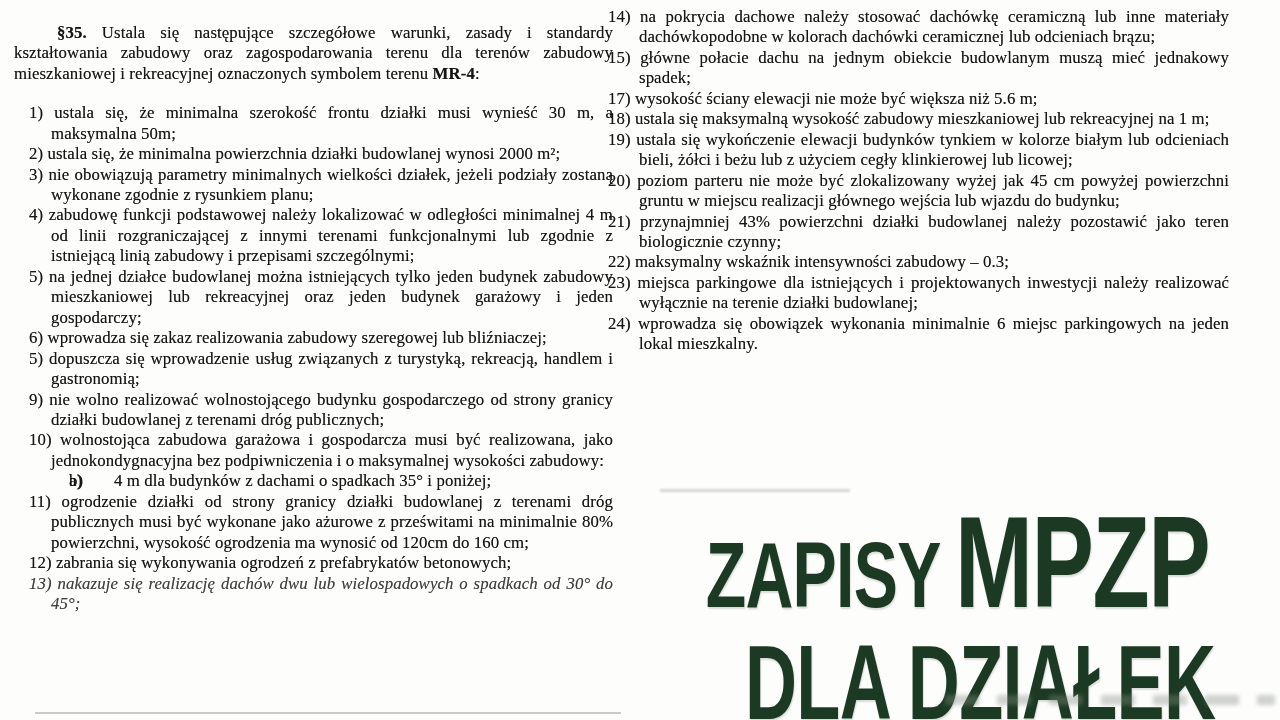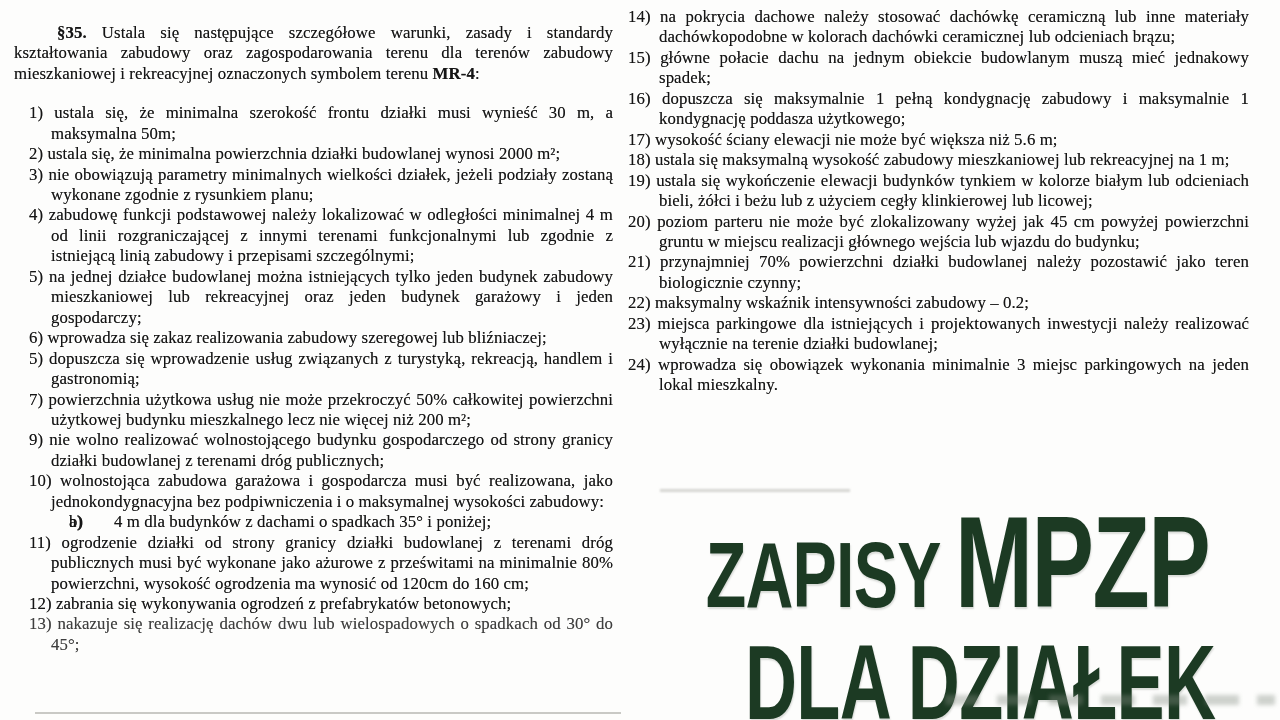--- a/index.html
+++ b/index.html
@@ -22,41 +22,41 @@
     position: absolute;
     top: 6px;
     color: #151515;
     font-size: 16.8px;
     line-height: 20.45px;
     text-align: justify;
     text-shadow: 0 0 0.5px rgba(20,20,20,0.55);
     letter-spacing: 0.1px;
   }
   .col-left  { left: 14px;  width: 599px; }
-  .col-right { left: 628px; width: 621px; top: 7px; }
+  .col-right { left: 608px; width: 621px; top: 7px; }
 
   .intro { text-indent: 43px; margin-bottom: 19px; }
   .b { font-weight: bold; }
 
   .items { margin-left: 15px; }
   .col-right .items { margin-left: 0; }
 
   .item { padding-left: 22px; text-indent: -22px; }
   .col-right .item { padding-left: 31px; text-indent: -31px; }
 
   .subs { text-indent: 0; }
   .sub {
     position: relative;
     padding-left: 63px;
     text-indent: 0;
     text-align: left;
   }
   .sub .sub-num { position: absolute; left: 18px; }
 
-  .degraded { filter: blur(0.7px); opacity: 0.82; }
+  .degraded { filter: blur(0.7px); opacity: 0.82; font-style: italic; }
 
   
   .poster {
     position: absolute;
     left: 645px;
     top: 497px;
     width: 625px;
     text-align: center;
     font-family: "Liberation Sans", sans-serif;
     font-weight: 700;
@@ -116,45 +116,43 @@
   <div class="doc-col col-left">
     <p class="intro"><span class="b">§35.</span><span>  Ustala się następujące szczegółowe warunki, zasady i standardy kształtowania zabudowy oraz zagospodarowania terenu dla terenów zabudowy mieszkaniowej i rekreacyjnej oznaczonych symbolem terenu </span><span class="b">MR-4</span><span>:</span></p>
     <div class="items">
         <div class="item"><span class="num">1)</span> <span>ustala się, że minimalna szerokość frontu działki musi wynieść 30 m, a maksymalna 50m;</span></div>
         <div class="item"><span class="num">2)</span> <span>ustala się, że minimalna powierzchnia działki budowlanej wynosi 2000 m²;</span></div>
         <div class="item"><span class="num">3)</span> <span>nie obowiązują parametry minimalnych wielkości działek, jeżeli podziały zostaną wykonane zgodnie z rysunkiem planu;</span></div>
         <div class="item"><span class="num">4)</span> <span>zabudowę funkcji podstawowej należy lokalizować w odległości minimalnej 4 m od linii rozgraniczającej z innymi terenami funkcjonalnymi lub zgodnie z istniejącą linią zabudowy i przepisami szczególnymi;</span></div>
         <div class="item"><span class="num">5)</span> <span>na jednej działce budowlanej można istniejących tylko jeden budynek zabudowy mieszkaniowej lub rekreacyjnej oraz jeden budynek garażowy i jeden gospodarczy;</span></div>
         <div class="item"><span class="num">6)</span> <span>wprowadza się zakaz realizowania zabudowy szeregowej lub bliźniaczej;</span></div>
         <div class="item"><span class="num">5)</span> <span>dopuszcza się wprowadzenie usług związanych z turystyką, rekreacją, handlem i gastronomią;</span></div>
-        <div class="item"><span class="num">7)</span> <span>powierzchnia użytkowa usług nie może przekroczyć 50% całkowitej powierzchni użytkowej budynku mieszkalnego lecz nie więcej niż 200 m²;</span></div>
         <div class="item"><span class="num">9)</span> <span>nie wolno realizować wolnostojącego budynku gospodarczego od strony granicy działki budowlanej z terenami dróg publicznych;</span></div>
         <div class="item"><span class="num">10)</span> <span>wolnostojąca zabudowa garażowa i gospodarcza musi być realizowana, jako jednokondygnacyjna bez podpiwniczenia i o maksymalnej wysokości zabudowy:</span><div class="subs">
             <div class="sub"><span class="sub-num">a)</span></div>
             <div class="sub"><span class="sub-num">b)</span><span>4 m dla budynków z dachami o spadkach 35° i poniżej;</span></div>
           </div></div>
         <div class="item"><span class="num">11)</span> <span>ogrodzenie działki od strony granicy działki budowlanej z terenami dróg publicznych musi być wykonane jako ażurowe z prześwitami na minimalnie 80% powierzchni, wysokość ogrodzenia ma wynosić od 120cm do 160 cm;</span></div>
         <div class="item"><span class="num">12)</span> <span>zabrania się wykonywania ogrodzeń z prefabrykatów betonowych;</span></div>
         <div class="item degraded"><span class="num">13)</span> <span>nakazuje się realizację dachów dwu lub wielospadowych o spadkach od 30° do 45°;</span></div>
       </div>
   </div>
 
   <div class="doc-col col-right">
     <div class="items">
         <div class="item"><span class="num">14)</span> <span>na pokrycia dachowe należy stosować dachówkę ceramiczną lub inne materiały dachówkopodobne w kolorach dachówki ceramicznej lub odcieniach brązu;</span></div>
         <div class="item"><span class="num">15)</span> <span>główne połacie dachu na jednym obiekcie budowlanym muszą mieć jednakowy spadek;</span></div>
-        <div class="item"><span class="num">16)</span> <span>dopuszcza się maksymalnie 1 pełną kondygnację zabudowy i maksymalnie 1 kondygnację poddasza użytkowego;</span></div>
         <div class="item"><span class="num">17)</span> <span>wysokość ściany elewacji nie może być większa niż 5.6 m;</span></div>
         <div class="item"><span class="num">18)</span> <span>ustala się maksymalną wysokość zabudowy mieszkaniowej lub rekreacyjnej na 1 m;</span></div>
         <div class="item"><span class="num">19)</span> <span>ustala się wykończenie elewacji budynków tynkiem w kolorze białym lub odcieniach bieli, żółci i beżu lub z użyciem cegły klinkierowej lub licowej;</span></div>
         <div class="item"><span class="num">20)</span> <span>poziom parteru nie może być zlokalizowany wyżej jak 45 cm powyżej powierzchni gruntu w miejscu realizacji głównego wejścia lub wjazdu do budynku;</span></div>
-        <div class="item"><span class="num">21)</span> <span>przynajmniej 70% powierzchni działki budowlanej należy pozostawić jako teren biologicznie czynny;</span></div>
-        <div class="item"><span class="num">22)</span> <span>maksymalny wskaźnik intensywności zabudowy – 0.2;</span></div>
+        <div class="item"><span class="num">21)</span> <span>przynajmniej 43% powierzchni działki budowlanej należy pozostawić jako teren biologicznie czynny;</span></div>
+        <div class="item"><span class="num">22)</span> <span>maksymalny wskaźnik intensywności zabudowy – 0.3;</span></div>
         <div class="item"><span class="num">23)</span> <span>miejsca parkingowe dla istniejących i projektowanych inwestycji należy realizować wyłącznie na terenie działki budowlanej;</span></div>
-        <div class="item"><span class="num">24)</span> <span>wprowadza się obowiązek wykonania minimalnie 3 miejsc parkingowych na jeden lokal mieszkalny.</span></div>
+        <div class="item"><span class="num">24)</span> <span>wprowadza się obowiązek wykonania minimalnie 6 miejsc parkingowych na jeden lokal mieszkalny.</span></div>
       </div>
   </div>
 
   <div class="poster" style="color: rgb(28, 58, 35);">
     <div class="poster-line1">
       <span class="poster-word-small">ZAPISY</span>
       <span class="poster-word-large">MPZP</span>
     </div>
     <div class="poster-line2">DLA DZIAŁEK</div>
   </div>

